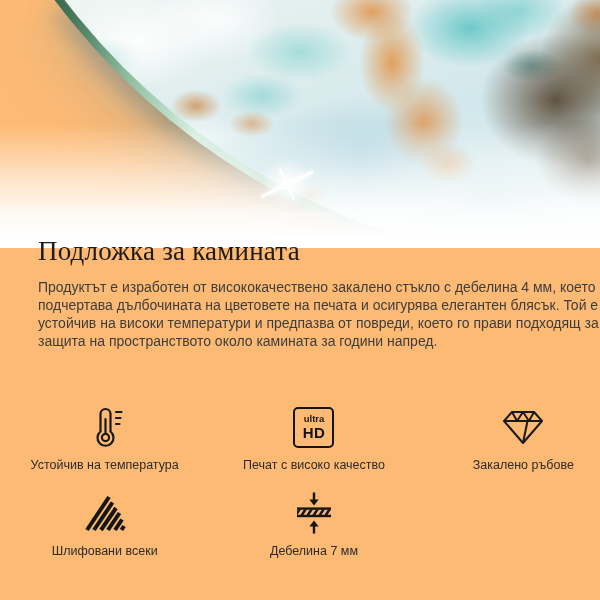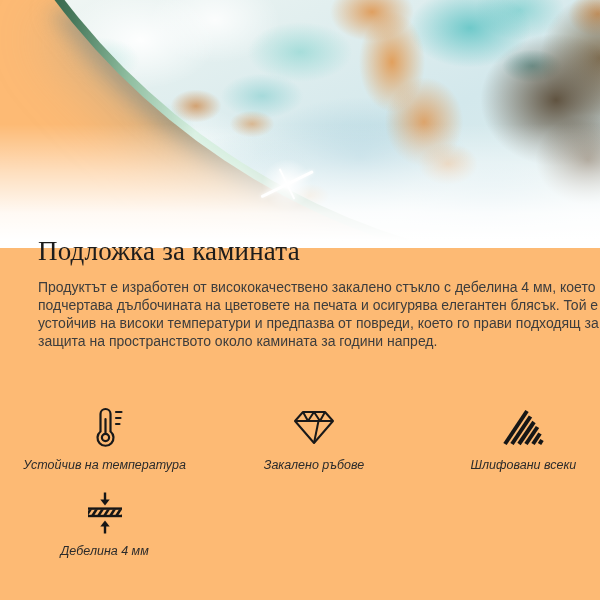--- a/index.html
+++ b/index.html
@@ -73,21 +73,21 @@
   }
   .title span{display:block;}
   .desc{font-size:14px;line-height:18px;color:#3d3d3d;margin:0;}
   
   .features{
     position:absolute;left:0;right:0;top:404px;z-index:3;
     display:grid;grid-template-columns:repeat(3,1fr);row-gap:18px;
   }
   .feature{display:flex;flex-direction:column;align-items:center;}
   .ficon{height:46px;display:flex;align-items:center;justify-content:center;}
-  .flabel{font-size:12.5px;color:#2b2b2b;margin-top:8px;white-space:nowrap;font-style:italic;}
+  .flabel{font-size:12.5px;color:#2b2b2b;margin-top:8px;white-space:nowrap;}
   .hd-badge{
     width:37px;height:37px;border:2.5px solid #141414;border-radius:5px;
     display:flex;flex-direction:column;align-items:center;justify-content:center;
     color:#141414;font-weight:bold;line-height:1;
   }
   .hd-top{font-size:9.5px;}
   .hd-bottom{font-size:15px;letter-spacing:.5px;margin-top:1px;}
 </style>
 </head>
 <body>
@@ -119,20 +119,29 @@
           <circle cx="22.5" cy="32.5" r="3.6"></circle>
           <line x1="22.5" y1="14" x2="22.5" y2="27.5"></line>
           <line x1="33" y1="7" x2="38.5" y2="7"></line>
           <line x1="33" y1="13" x2="37.5" y2="13"></line>
           <line x1="33" y1="19" x2="36.5" y2="19"></line>
         </svg>
       </div>
       <div class="flabel">Устойчив на температура</div>
     </div>
 
+    <div class="feature">
+      <div class="ficon">
+        <div class="hd-badge">
+          <div class="hd-top">ultra</div>
+          <div class="hd-bottom">HD</div>
+        </div>
+      </div>
+      <div class="flabel">Печат с високо качество</div>
+    </div>
 
 
     <div class="feature">
       <div class="ficon">
         <svg width="44" height="44" viewBox="0 0 44 44" fill="none" stroke="#191919" stroke-width="2" stroke-linejoin="round">
           <path d="M11 7 H33 L41 16 L22 38 L3 16 Z"></path>
           <line x1="3" y1="16" x2="41" y2="16"></line>
           <path d="M11 7 L16 16 L22 7 L28 16 L33 7"></path>
           <path d="M26.5 16 L22 38"></path>
         </svg>
@@ -174,17 +183,17 @@
             <line x1="38" y1="27" x2="45" y2="16"></line>
           </g>
           <g fill="#161616">
             <rect x="20.8" y="1.5" width="2.4" height="7.5"></rect>
             <path d="M17.3 8.5 H26.7 L22 14.5 Z"></path>
             <rect x="20.8" y="35" width="2.4" height="7.5"></rect>
             <path d="M17.3 35.5 H26.7 L22 29.5 Z"></path>
           </g>
         </svg>
       </div>
-      <div class="flabel">Дебелина 4 мм</div>
+      <div class="flabel">Дебелина 7 мм</div>
     </div>
 
   </div>
 </div>
 
 </body></html>

